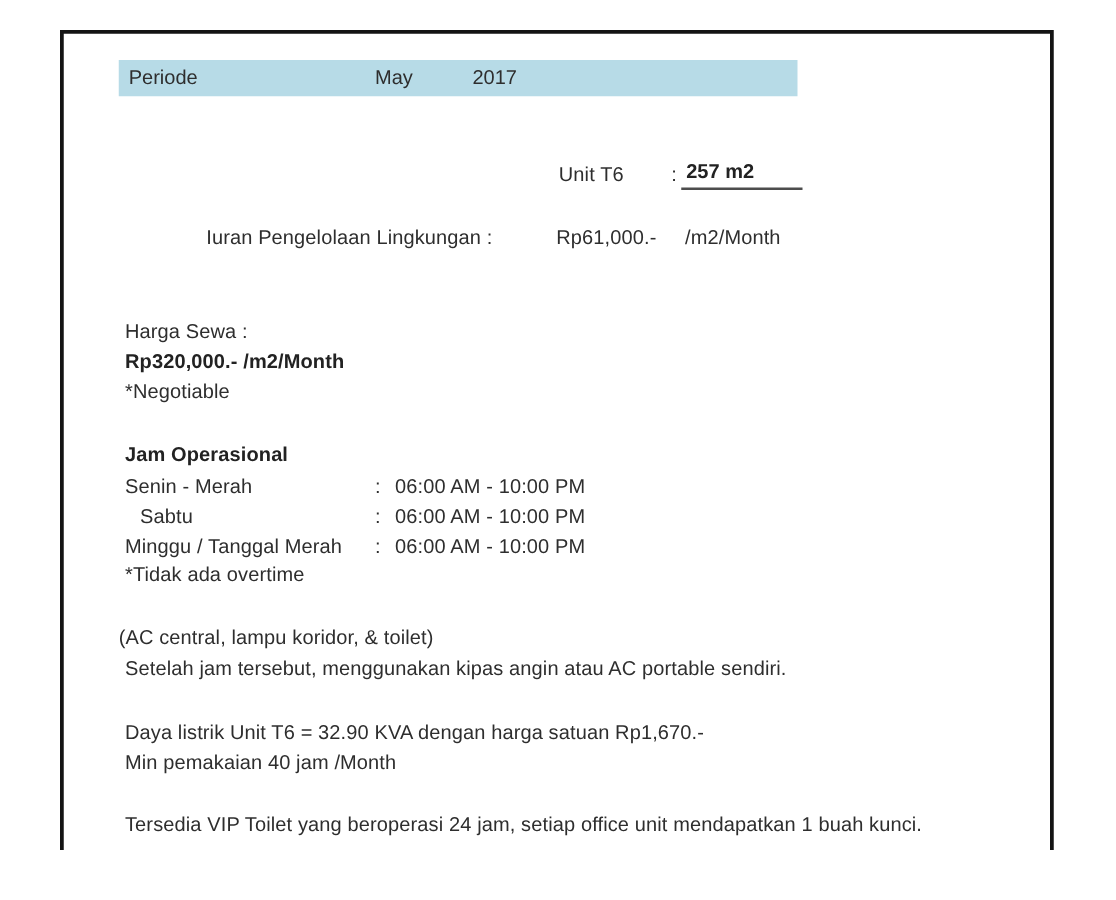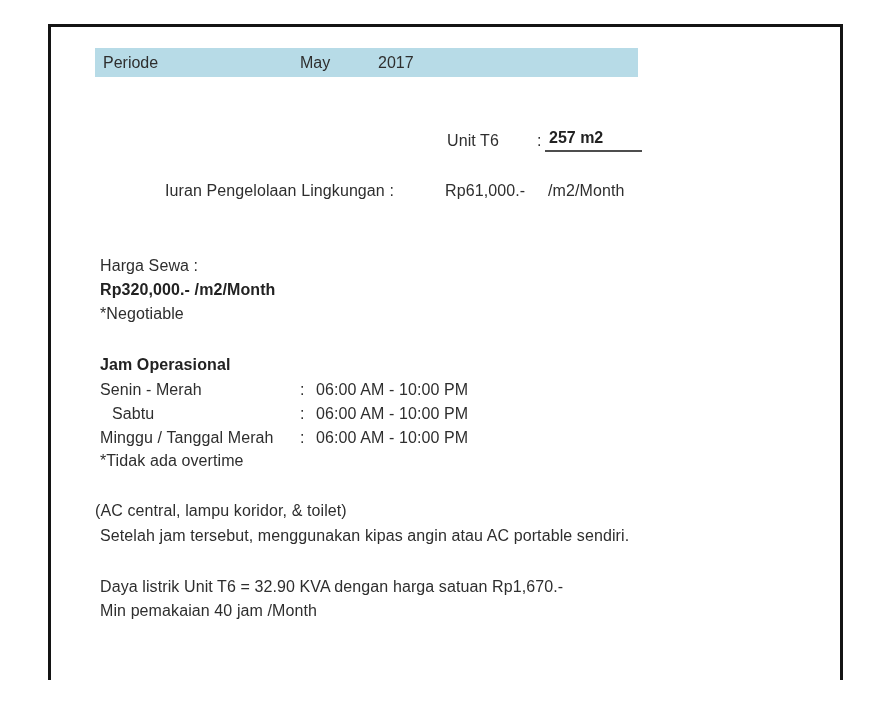--- a/index.html
+++ b/index.html
@@ -122,15 +122,16 @@
     <div>
       <div class="line" style="left:44px; top:474px;">(AC central, lampu koridor, &amp; toilet)</div>
       <div class="line" style="left:49px; top:499px;">Setelah jam tersebut, menggunakan kipas angin atau AC portable sendiri.</div>
     </div>
 
     <div>
       <div class="line" style="left:49px; top:550px;">Daya listrik Unit T6 = 32.90 KVA dengan harga satuan Rp1,670.-</div>
       <div class="line" style="left:49px; top:574px;">Min pemakaian 40 jam /Month</div>
     </div>
 
+    <div class="line" style="left:49px; top:624px;">Tersedia VIP Toilet yang beroperasi 24 jam, setiap office unit mendapatkan 1 buah kunci.</div>
 
   </div>
 </div>
 
 </body></html>

